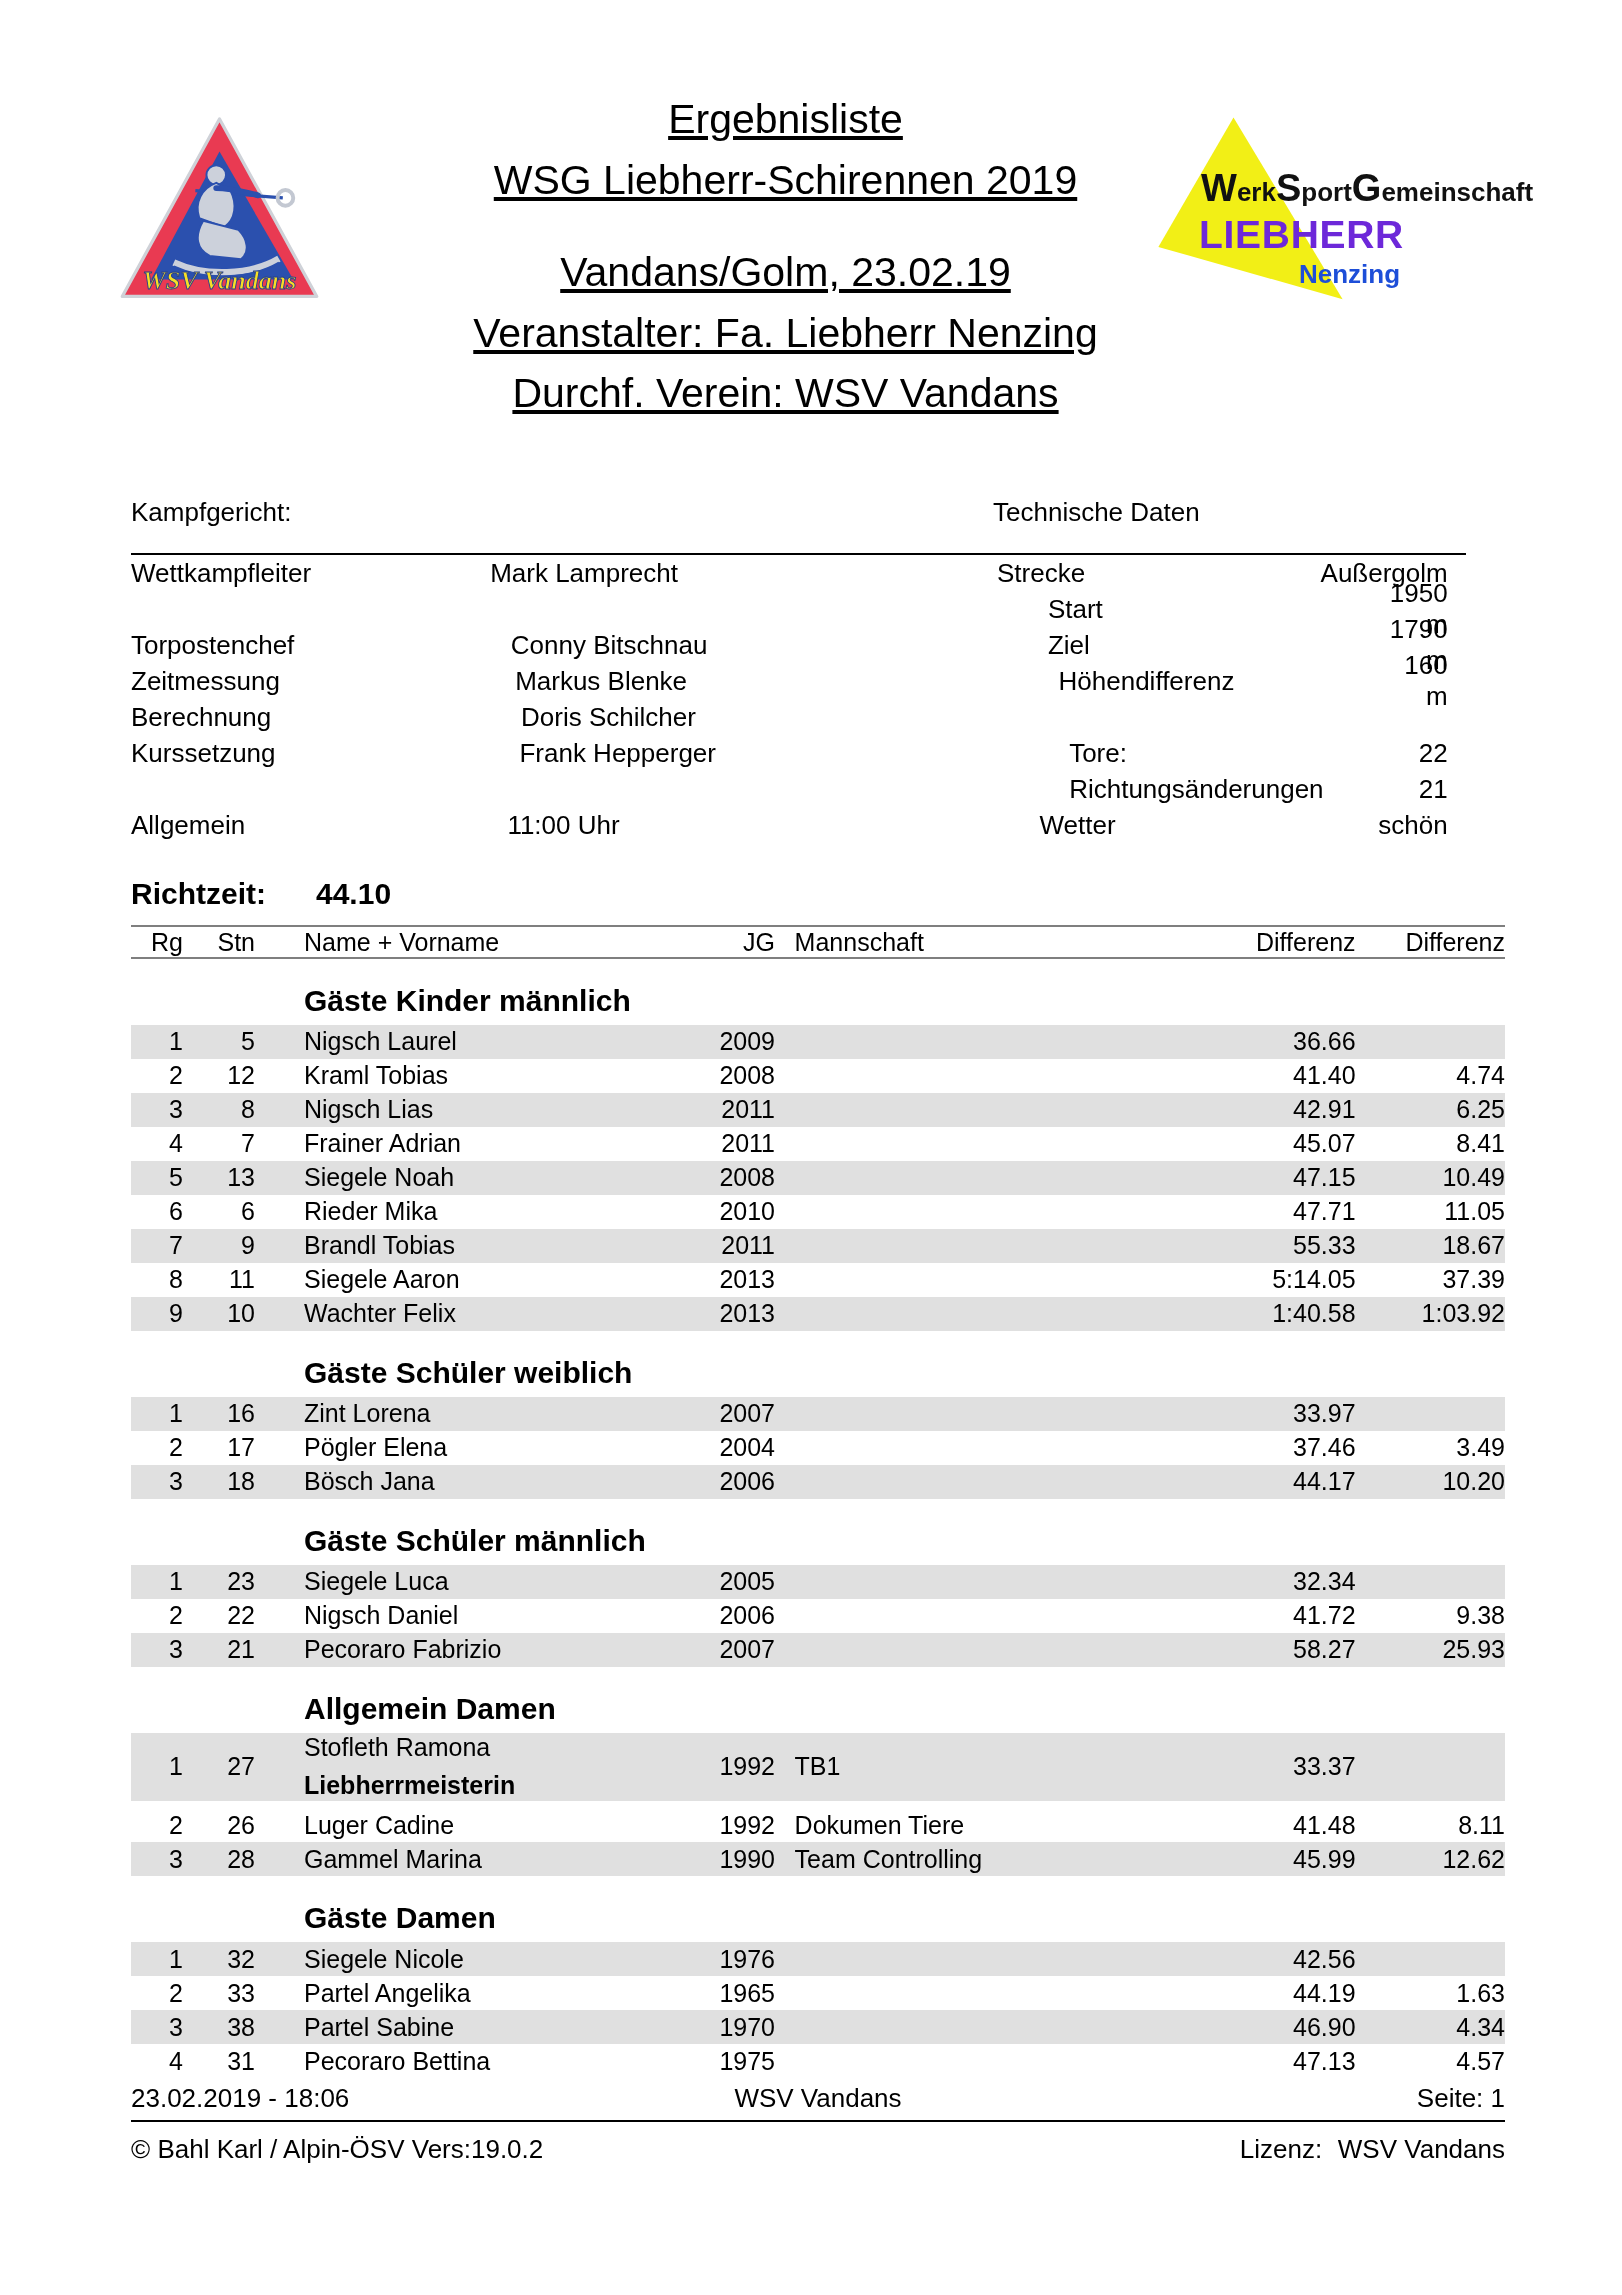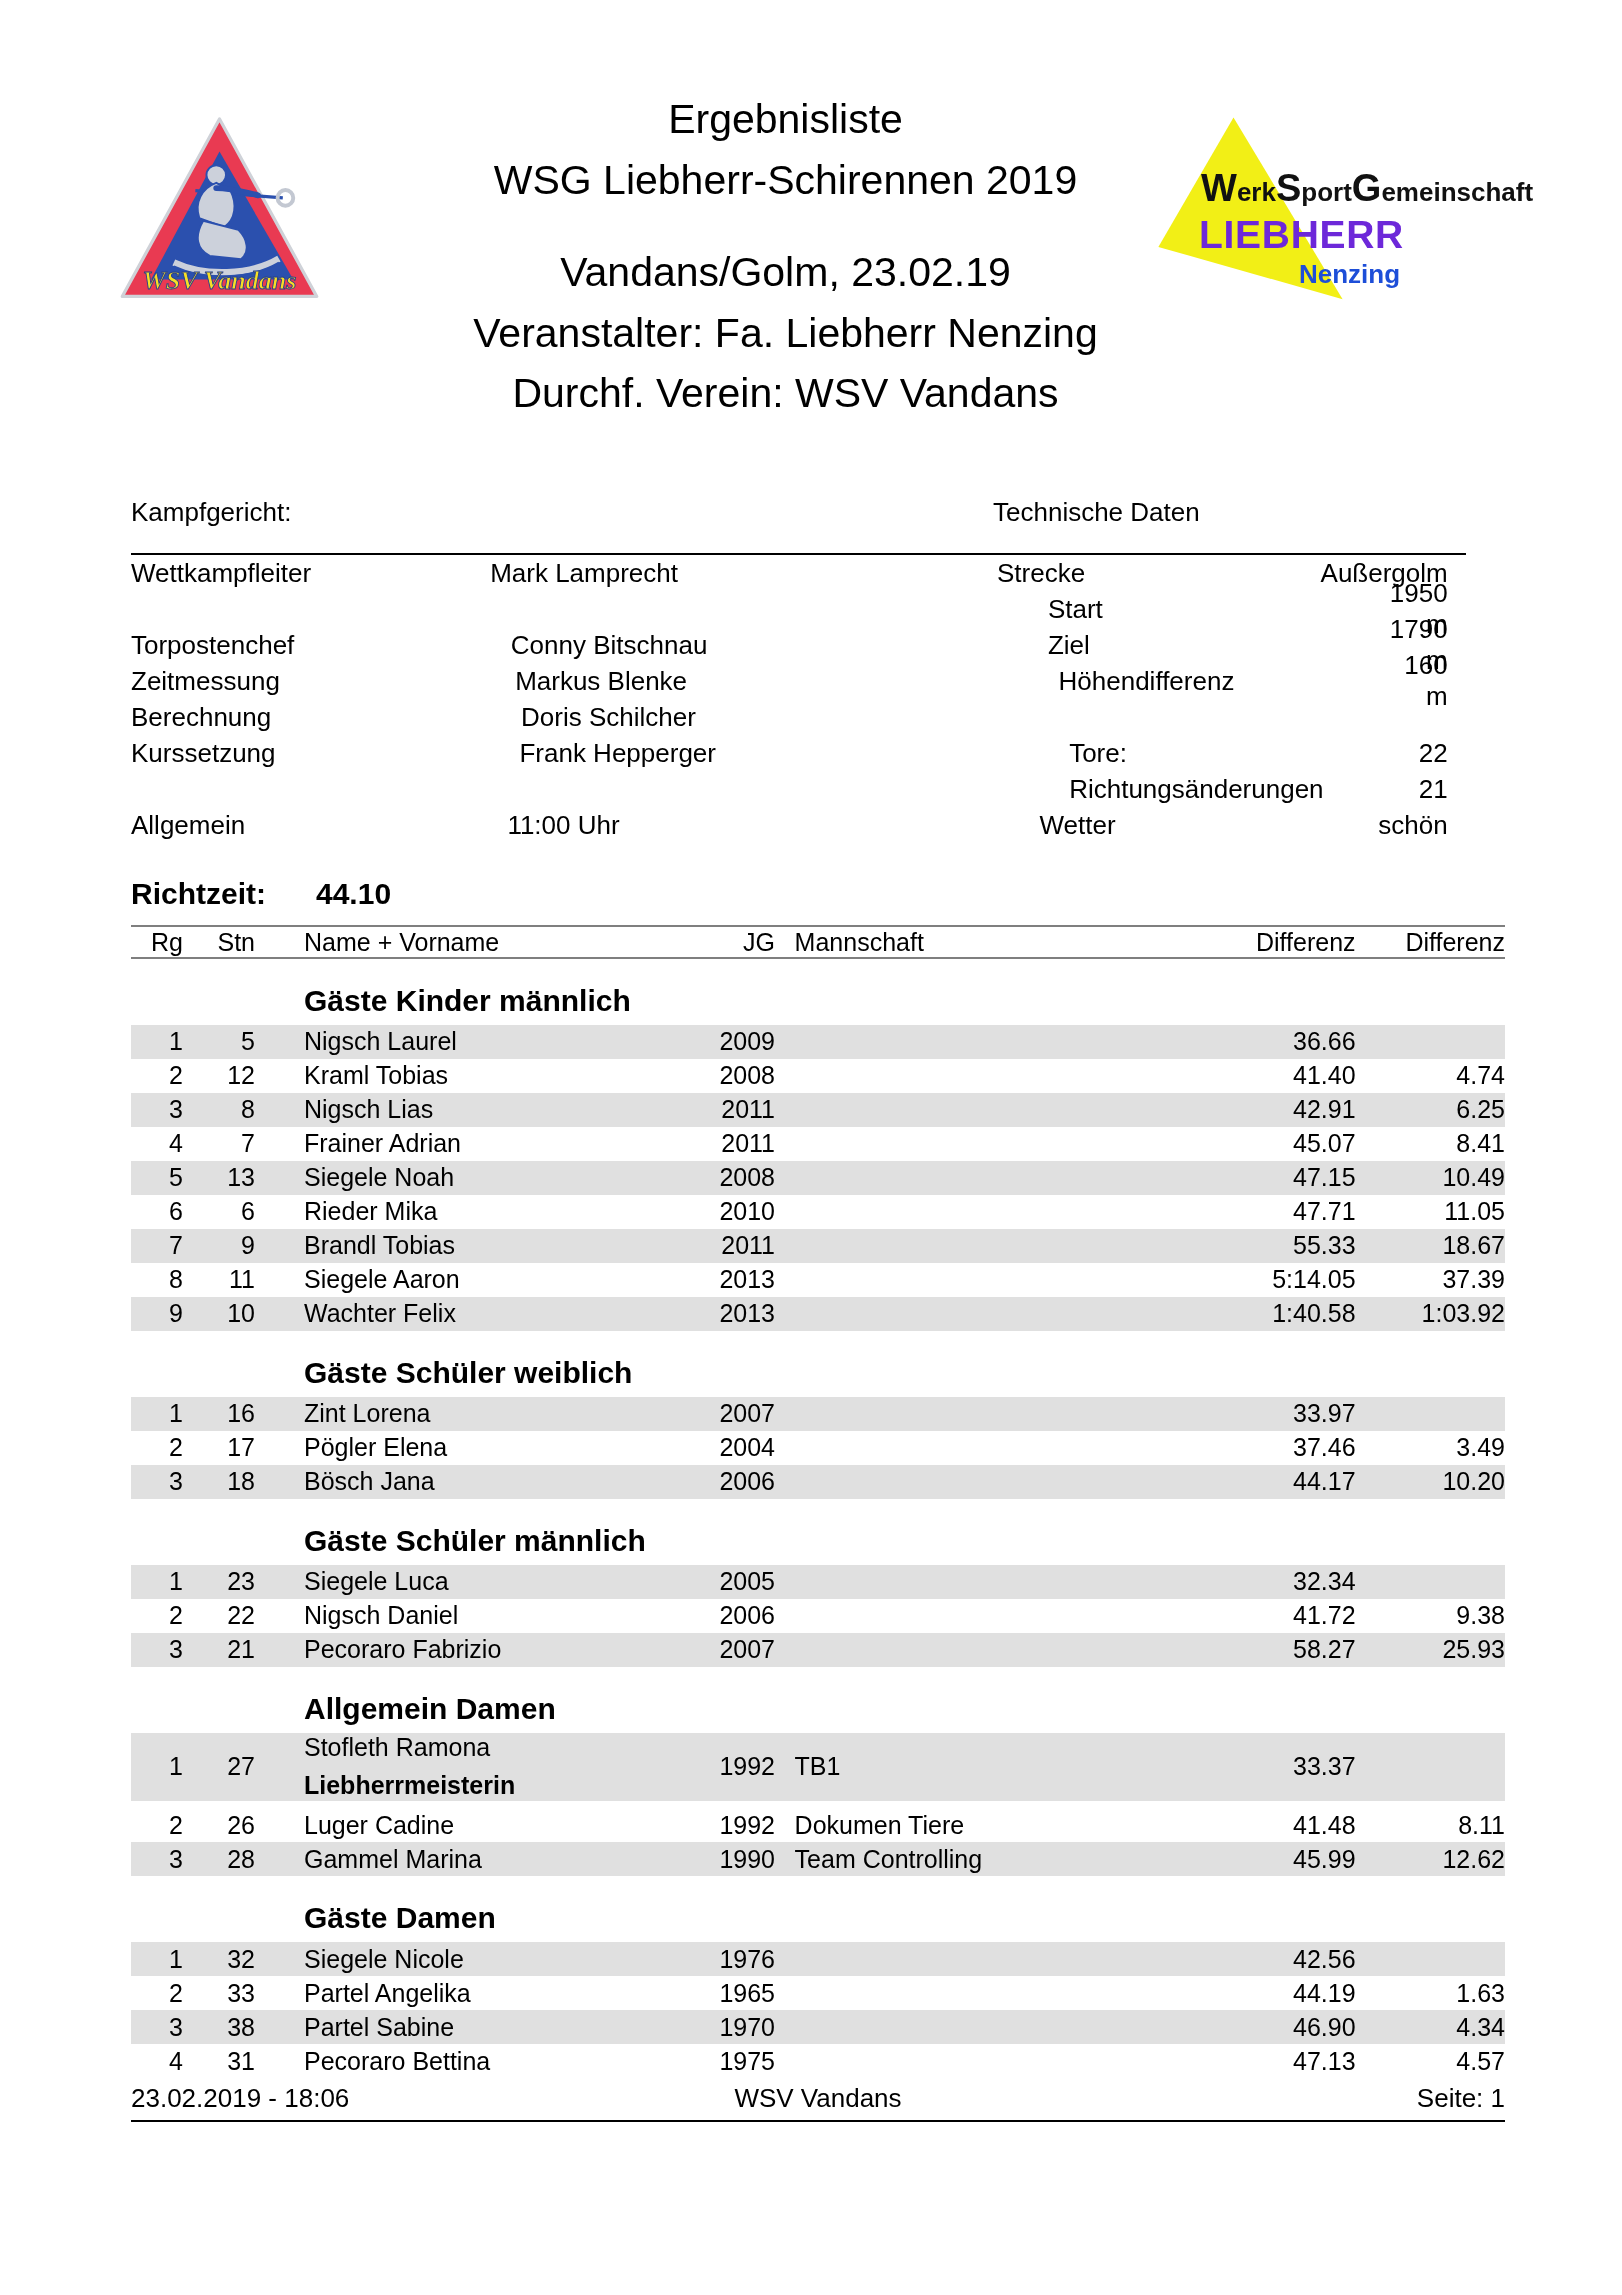--- a/index.html
+++ b/index.html
@@ -11,21 +11,21 @@
   
   .wsv-logo{position:absolute; left:118px; top:115px; width:203px; height:186px;}
   .lh-logo{position:absolute; left:1158px; top:111px; width:347px; height:196px;}
   .lh-triangle{position:absolute; inset:0;}
   .lh-line1{position:absolute; left:43px; top:56px; white-space:nowrap; font-weight:bold; color:#111;}
   .lh-line1 .big{font-size:38px;}
   .lh-line1 .small{font-size:26px;}
   .lh-line2{position:absolute; left:41px; top:102px; font-size:39px; font-weight:900; letter-spacing:0.7px; color:#6d28d9; white-space:nowrap;}
   .lh-line3{position:absolute; left:141px; top:148px; font-size:26px; font-weight:bold; color:#1d4ed8;}
   
-  .title-line{position:absolute; left:131px; width:1309px; text-align:center; font-size:41px; white-space:nowrap;}
+  .title-line{position:absolute; left:131px; width:1309px; text-align:center; font-size:41px; white-space:nowrap;text-decoration:underline;}
   .t1{top:96px;} .t2{top:157px;} .t3{top:249px;} .t4{top:310px;} .t5{top:370px;}
   
   .info{position:absolute; left:131px; top:497px; width:1335px; font-size:26px;}
   .info-headings{position:relative; height:56px; border-bottom:2px solid #000;}
   .info-h-left{position:absolute; left:0; top:0;}
   .info-h-right{position:absolute; left:862px; top:0;}
   .info-row{display:flex; height:36px; align-items:center;gap:40px;}
   .il{width:350px;} .iv{width:512px;}
   .rl{width:311px;} .rv{flex:1; text-align:right; padding-right:18.3px;}
   
@@ -426,16 +426,22 @@
       </div>
   </div>
 
   <div class="footer">
     <div class="f-row1">
       <span class="f-date">23.02.2019 - 18:06</span>
       <span class="f-club">WSV Vandans</span>
       <span class="f-page">Seite: 1</span>
     </div>
     <div class="f-line"></div>
+    <div class="f-row2">
+      <span class="f-copy">© Bahl Karl / Alpin-ÖSV  Vers:19.0.2</span>
+      <span class="f-lic">
+        <span class="lbl">Lizenz:</span><span>WSV Vandans</span>
+      </span>
+    </div>
   </div>
 
 </div>
 
 
 </body></html>

